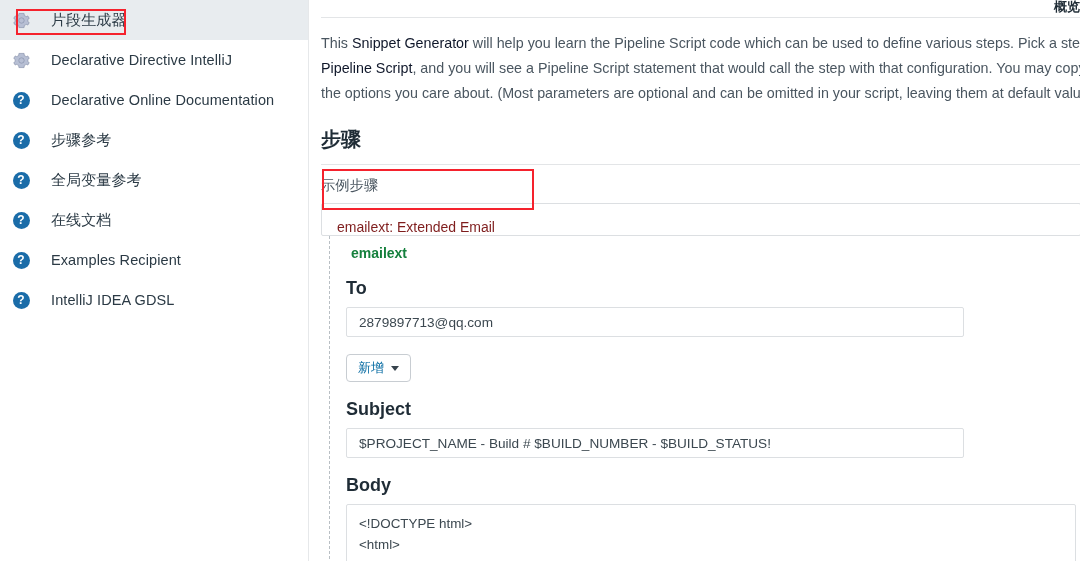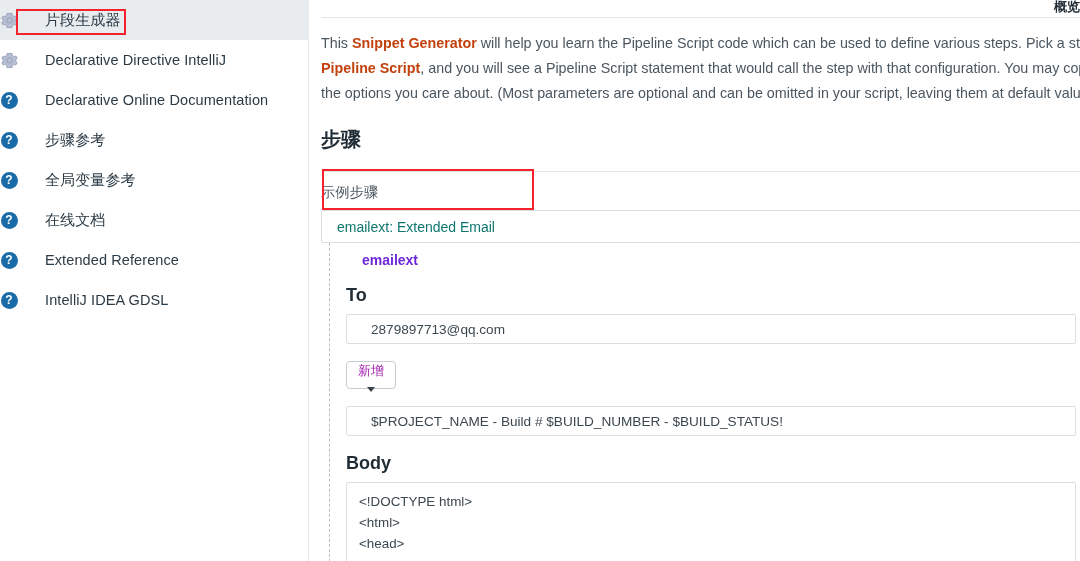--- a/index.html
+++ b/index.html
@@ -24,21 +24,22 @@
     flex: 0 0 309px;
     background: #ffffff;
     border-right: 1px solid #e6e8ea;
     padding-top: 0;
     position: relative;
   }
   .side-item {
     display: flex;
     align-items: center;
     height: 40px;
-    gap: 27px;
+    padding-left: 12px;
+    gap: 21px;
     cursor: pointer;
   }
   .side-item.active {
     background: #e8ecef;
   }
   .side-item .label {
     font-size: 14.5px;
     color: #2b3a45;
     letter-spacing: .1px;
     white-space: nowrap;
@@ -94,94 +95,93 @@
     margin: 0 0 0 0;
     width: 100%;
   }
   .intro {
     font-size: 14.3px;
     line-height: 25px;
     color: #4a5660;
     margin: 13px 0 0 0;
     white-space: nowrap;
   }
-  .intro b { color: #c2410c; font-weight: bold; }
+  .intro b { color: #0f172a; font-weight: normal; }
 
   .h-steps {
     font-size: 20px;
     font-weight: bold;
     color: #1f2c36;
-    margin: 22px 0 16px 0;
+    margin: 22px 0 9px 0;
     padding-bottom: 5px;
     line-height: 1.1;
   }
   .sublabel {
     font-size: 14.3px;
     color: #4a5660;
     margin: 11px 0 8px 0;
   }
 
   .select-box {
     height: 33px;
     width: 760px;
     border: 1px solid #dcdfe2;
     border-radius: 2px;
     background: #fff;
     display: flex;
-    align-items: center;
+    align-items: flex-end;
     padding-left: 15px;
     font-size: 14px;
-    color: #0f766e;
+    color: #7f1d1d;
   }
 
   
   .nested {
     border-left: 1px dashed #b9bfc4;
     margin-top: 0;
     padding: 9px 0 0 16px;
     margin-left: 8px;
   }
   .step-name {
     font-size: 14px;
     font-weight: bold;
-    color: #6d28d9;
-    margin: 0 0 0 16px;
+    color: #15803d;
+    margin: 0 0 0 5px;
   }
   .field { margin-top: 17px; }
   .field-label {
     font-size: 18px;
     font-weight: bold;
     color: #1f2c36;
     margin-bottom: 8px;
   }
   .text-input {
     height: 30px;
-    width: 730px;
+    width: 618px;
     border: 1px solid #dcdfe2;
     border-radius: 2px;
     background: #fff;
     display: flex;
     align-items: center;
-    padding-left: 24px;
+    padding-left: 12px;
     font-size: 13.6px;
     color: #3c4850;
   }
   .btn-add {
     display: inline-flex;
     align-items: center;
     gap: 7px;
     height: 28px;
     padding: 0 11px;
     border: 1px solid #c8cdd2;
     border-radius: 4px;
     background: #fff;
     font-size: 13px;
-    color: #a21caf;
+    color: #0369a1;
     cursor: pointer;
-    flex-direction: column;
   }
   .caret {
     width: 0; height: 0;
     border-left: 4px solid transparent;
     border-right: 4px solid transparent;
     border-top: 5px solid #37434d;
   }
   .code-area {
     width: 730px;
     border: 1px solid #dcdfe2;
@@ -250,21 +250,21 @@
       <div class="side-item">
         <span class="icon-wrap">
           <span class="help-icon">?</span>
         </span>
         <span class="label cjk">在线文档</span>
       </div>
       <div class="side-item">
         <span class="icon-wrap">
           <span class="help-icon">?</span>
         </span>
-        <span class="label">Extended Reference</span>
+        <span class="label">Examples Recipient</span>
       </div>
       <div class="side-item">
         <span class="icon-wrap">
           <span class="help-icon">?</span>
         </span>
         <span class="label">IntelliJ IDEA GDSL</span>
       </div>
     </nav>
 
   <section class="main">
@@ -302,20 +302,21 @@
       </div>
 
       <div class="field">
         <button class="btn-add">
           <span>新增</span>
           <span class="caret"></span>
         </button>
       </div>
 
       <div class="field">
+        <div class="field-label">Subject</div>
         <div class="text-input">
           <span>$PROJECT_NAME - Build # $BUILD_NUMBER - $BUILD_STATUS!</span>
         </div>
       </div>
 
       <div class="field">
         <div class="field-label">Body</div>
         <div class="code-area" id="body-code">
             <div>&lt;!DOCTYPE html&gt;</div>
             <div>&lt;html&gt;</div>

